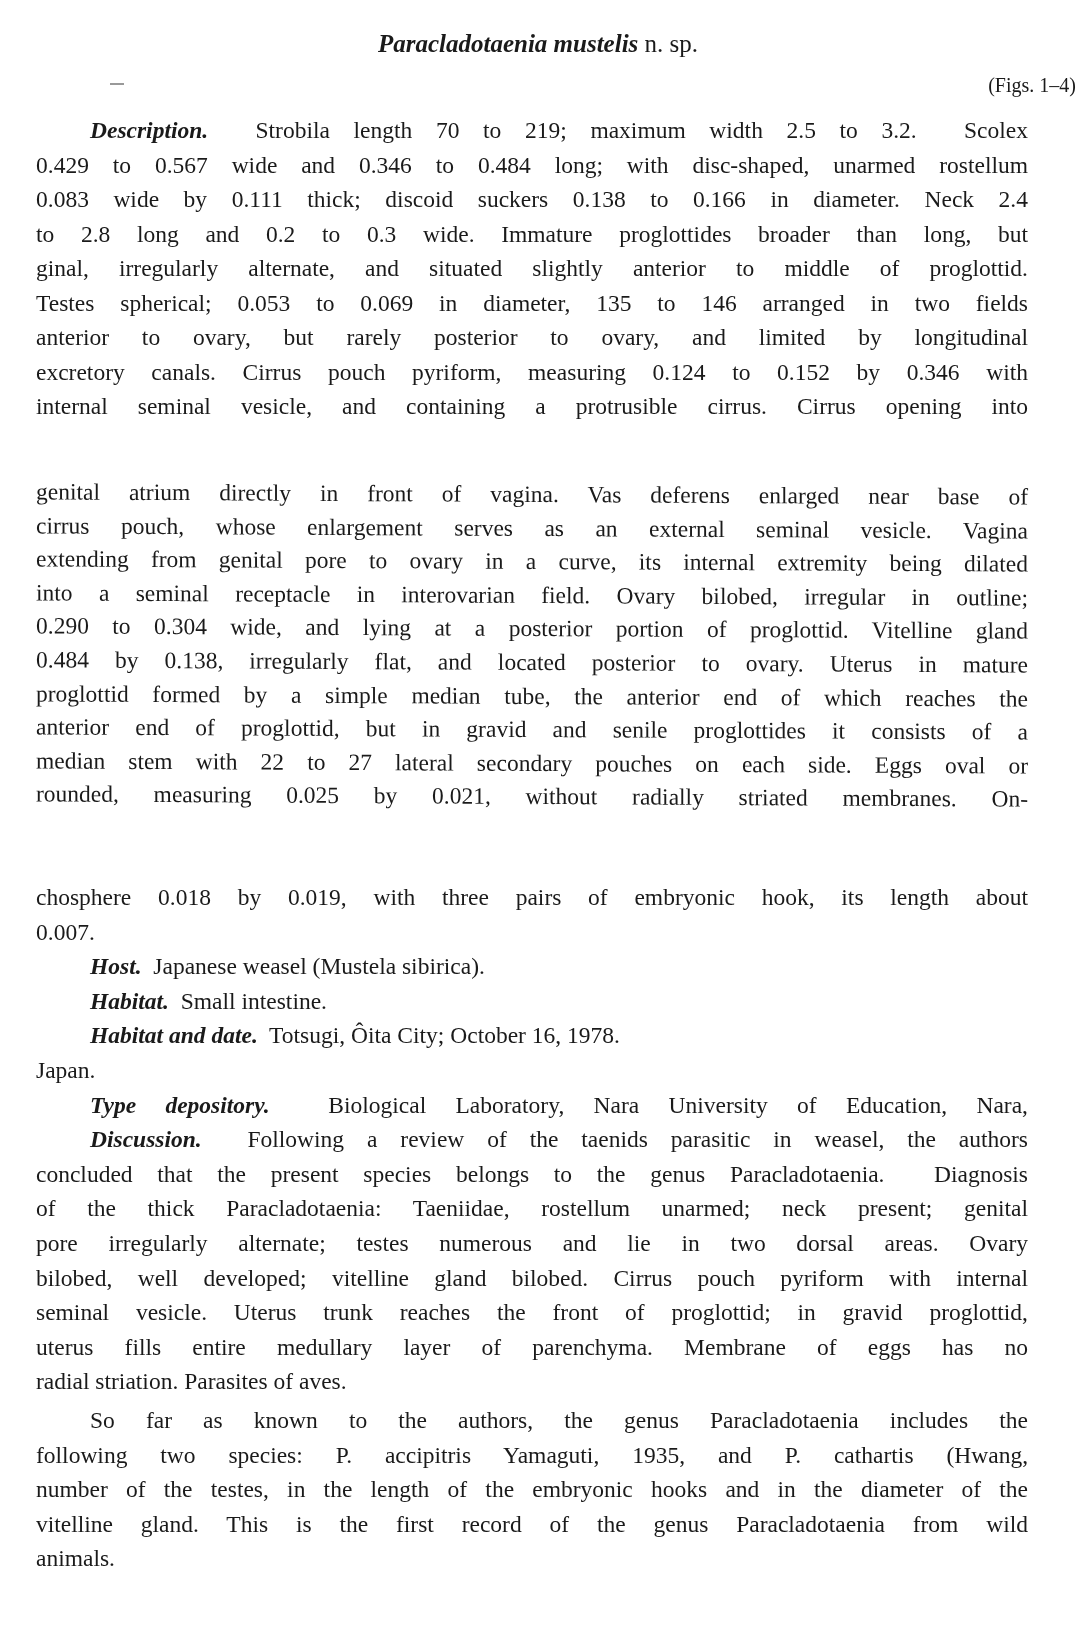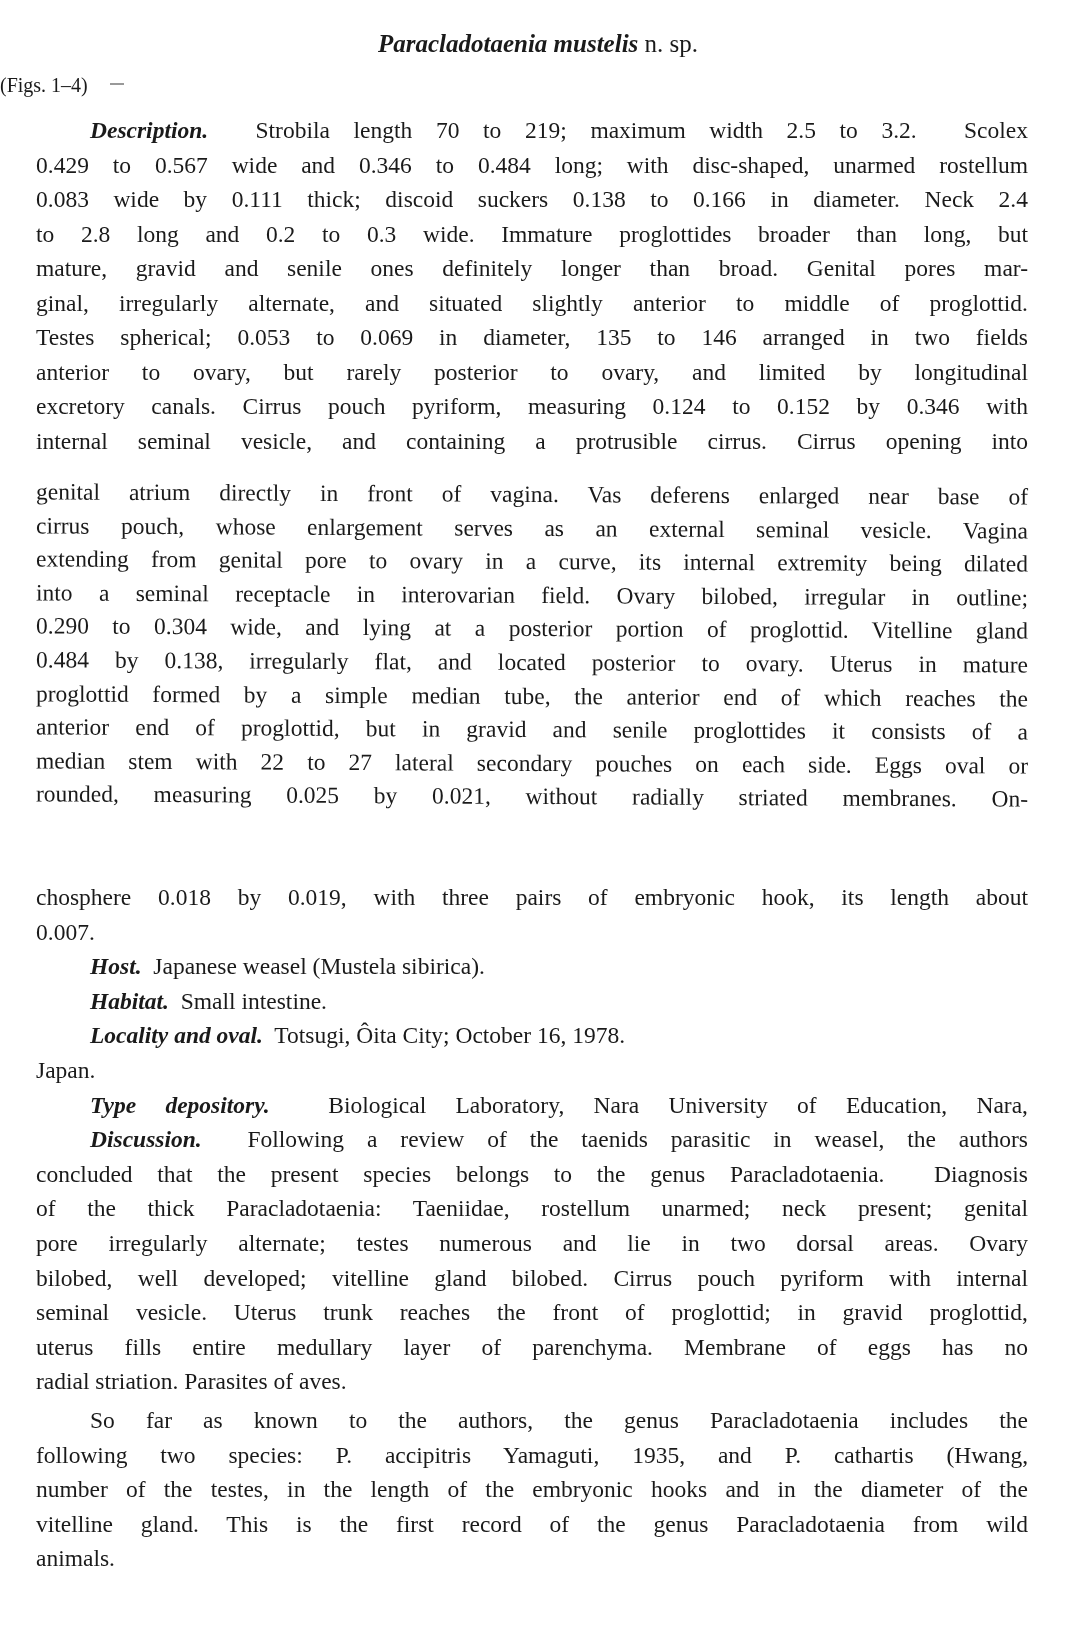--- a/index.html
+++ b/index.html
@@ -30,21 +30,21 @@
       text-align: center;
       font-size: 25px;
       line-height: 32px;
     }
     .title i { font-weight: bold; }
     .figs {
       position: absolute;
       left: 0;
       width: 1076px;
       top: 72px;
-      text-align: left;
+      text-align: right;
       font-size: 20px;
       line-height: 26px;
     }
     .block {
       position: absolute;
       left: 36px;
       width: 992px;
       font-size: 23.5px;
     }
     .line {
@@ -81,21 +81,20 @@
   <div class="title">
     <i>Paracladotaenia mustelis</i><span> n. sp.</span>
   </div>
   <div class="figs">(Figs. 1–4)</div>
 
   <div class="block b1" style="top:113px;">
     <span class="line indent"><span class="lbl">Description.</span><span style="white-space:pre">  Strobila length 70 to 219; maximum width 2.5 to 3.2.  Scolex</span></span>
     <span class="line">0.429 to 0.567 wide and 0.346 to 0.484 long; with disc-shaped, unarmed rostellum</span>
     <span class="line">0.083 wide by 0.111 thick; discoid suckers 0.138 to 0.166 in diameter.  Neck 2.4</span>
     <span class="line">to 2.8 long and 0.2 to 0.3 wide.  Immature proglottides broader than long, but</span>
-    <span class="line">mature, gravid and senile ones definitely longer than broad.  Genital pores mar-</span>
     <span class="line">ginal, irregularly alternate, and situated slightly anterior to middle of proglottid.</span>
     <span class="line">Testes spherical; 0.053 to 0.069 in diameter, 135 to 146 arranged in two fields</span>
     <span class="line">anterior to ovary, but rarely posterior to ovary, and limited by longitudinal</span>
     <span class="line">excretory canals.  Cirrus pouch pyriform, measuring 0.124 to 0.152 by 0.346 with</span>
     <span class="line">internal seminal vesicle, and containing a protrusible cirrus.  Cirrus opening into</span>
   </div>
 
   <div class="block b2" style="top:478px;">
     <span class="line">genital atrium directly in front of vagina.  Vas deferens enlarged near base of</span>
     <span class="line">cirrus pouch, whose enlargement serves as an external seminal vesicle.  Vagina</span>
@@ -110,21 +109,21 @@
   </div>
 
   <div class="block b3" style="top:880px;">
     <span class="line">chosphere 0.018 by 0.019, with three pairs of embryonic hook, its length about</span>
     <span class="line last">0.007.</span>
 
     <span class="line indent last"><span class="lbl">Host.</span><span style="white-space:pre">  Japanese weasel (</span><span class="it">Mustela sibirica</span><span>).</span></span>
 
     <span class="line indent last"><span class="lbl">Habitat.</span><span style="white-space:pre">  Small intestine.</span></span>
 
-    <span class="line indent last"><span class="lbl">Locality and oval.</span><span style="white-space:pre">  Totsugi, Ôita City; October 16, 1978.</span></span>
+    <span class="line indent last"><span class="lbl">Habitat and date.</span><span style="white-space:pre">  Totsugi, Ôita City; October 16, 1978.</span></span>
 
     <span class="line last">Japan.</span>
     <span class="line indent"><span class="lbl">Type depository.</span><span style="white-space:pre">  Biological Laboratory, Nara University of Education, Nara,</span></span>
 
     <span class="line indent"><span class="lbl">Discussion.</span><span style="white-space:pre">  Following a review of the taenids parasitic in weasel, the authors</span></span>
     <span class="line"><span>concluded that the present species belongs to the genus </span><span class="it">Paracladotaenia.</span><span style="white-space:pre">  Diagnosis</span></span>
     <span class="line"><span>of the thick </span><span class="it">Paracladotaenia</span><span>: Taeniidae, rostellum unarmed; neck present; genital</span></span>
     <span class="line">pore irregularly alternate; testes numerous and lie in two dorsal areas.  Ovary</span>
     <span class="line">bilobed, well developed; vitelline gland bilobed.  Cirrus pouch pyriform with internal</span>
     <span class="line">seminal vesicle.  Uterus trunk reaches the front of proglottid; in gravid proglottid,</span>

